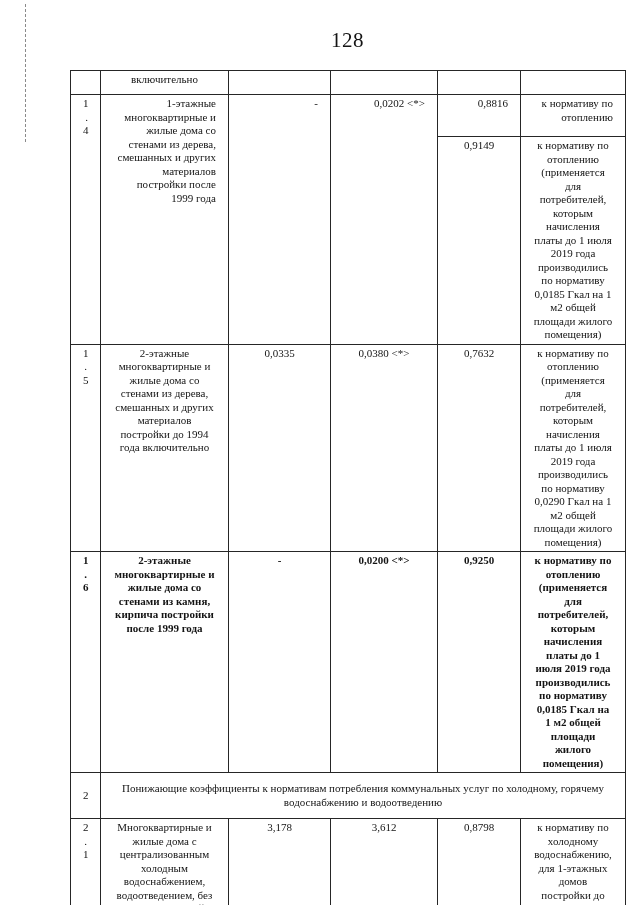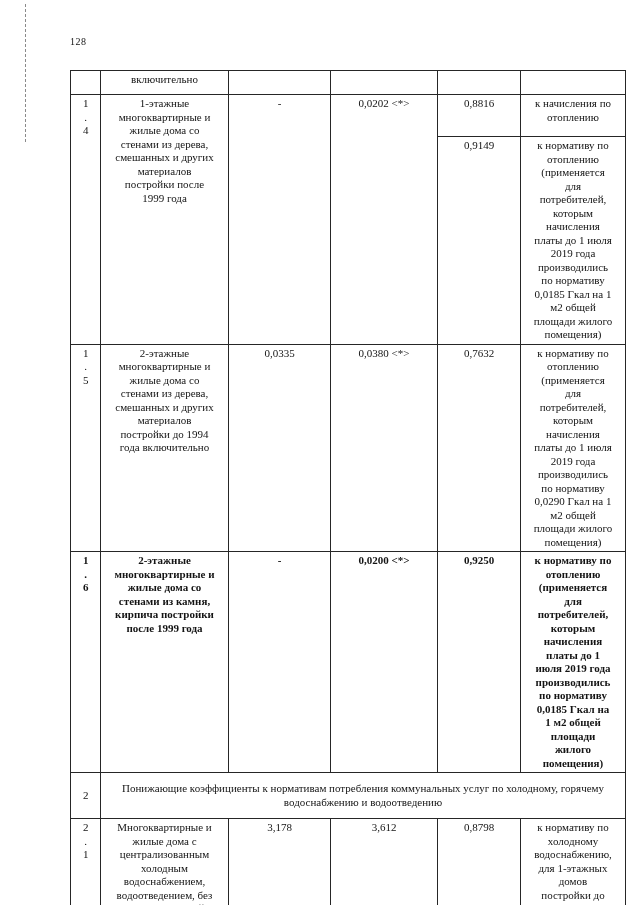--- a/index.html
+++ b/index.html
@@ -14,25 +14,25 @@
   .scan-line {
     position: absolute;
     left: 25px;
     top: 4px;
     height: 138px;
     width: 0;
     border-left: 1px dashed #8a8a8a;
   }
   .page-number {
     position: absolute;
-    top: 36px;
+    top: 28px;
     left: 70px;
     width: 555px;
-    text-align: left;
-    font-size: 10px;
+    text-align: center;
+    font-size: 21px;
     letter-spacing: 0.5px;
   }
   table.doc-table {
     position: absolute;
     top: 70px;
     left: 70px;
     width: 555px;
     border-collapse: collapse;
     table-layout: fixed;
     font-size: 11px;
@@ -44,21 +44,21 @@
     padding: 2px 12px;
     text-align: center;
     word-wrap: break-word;
   }
   td.desc {
     text-align: left;
     padding: 2px 3px 2px 5px;
   }
   td.num { text-align: center; }
   tr.rh-cont > td { height: 24px; }
-  tr.rh-14a > td { height: 42px; }
+  tr.rh-14a > td { height: 42px; text-align: right; }
   tr.rh-14b > td { height: 168px; }
   tr.rh-15 > td { height: 182px; }
   tr.rh-16 > td { height: 177px; font-weight: bold; }
   tr.rh-2 > td { height: 46px; vertical-align: middle; }
   tr.rh-21a > td { height: 132px; }
   tr.rh-21b > td { height: 75px; }
 </style>
 </head>
 <body>
 
@@ -87,21 +87,21 @@
         <td></td>
         <td></td>
       </tr>
 
       <tr class="rh-14a">
         <td class="num" rowspan="2">1.4</td>
         <td class="desc" rowspan="2">1-этажные многоквартирные и жилые дома со стенами из дерева, смешанных и других материалов постройки после 1999 года</td>
         <td rowspan="2">-</td>
         <td rowspan="2">0,0202 &lt;*&gt;</td>
         <td>0,8816</td>
-        <td>к начисления по отоплению</td>
+        <td>к нормативу по отоплению</td>
       </tr>
 
       <tr class="rh-14b">
         <td>0,9149</td>
         <td>к нормативу по отоплению (применяется для потребителей, которым начисления платы до 1 июля 2019 года производились по нормативу 0,0185 Гкал на 1 м2 общей площади жилого помещения)</td>
       </tr>
 
       <tr class="rh-15">
         <td class="num">1.5</td>
         <td class="desc">2-этажные многоквартирные и жилые дома со стенами из дерева, смешанных и других материалов постройки до 1994 года включительно</td>

